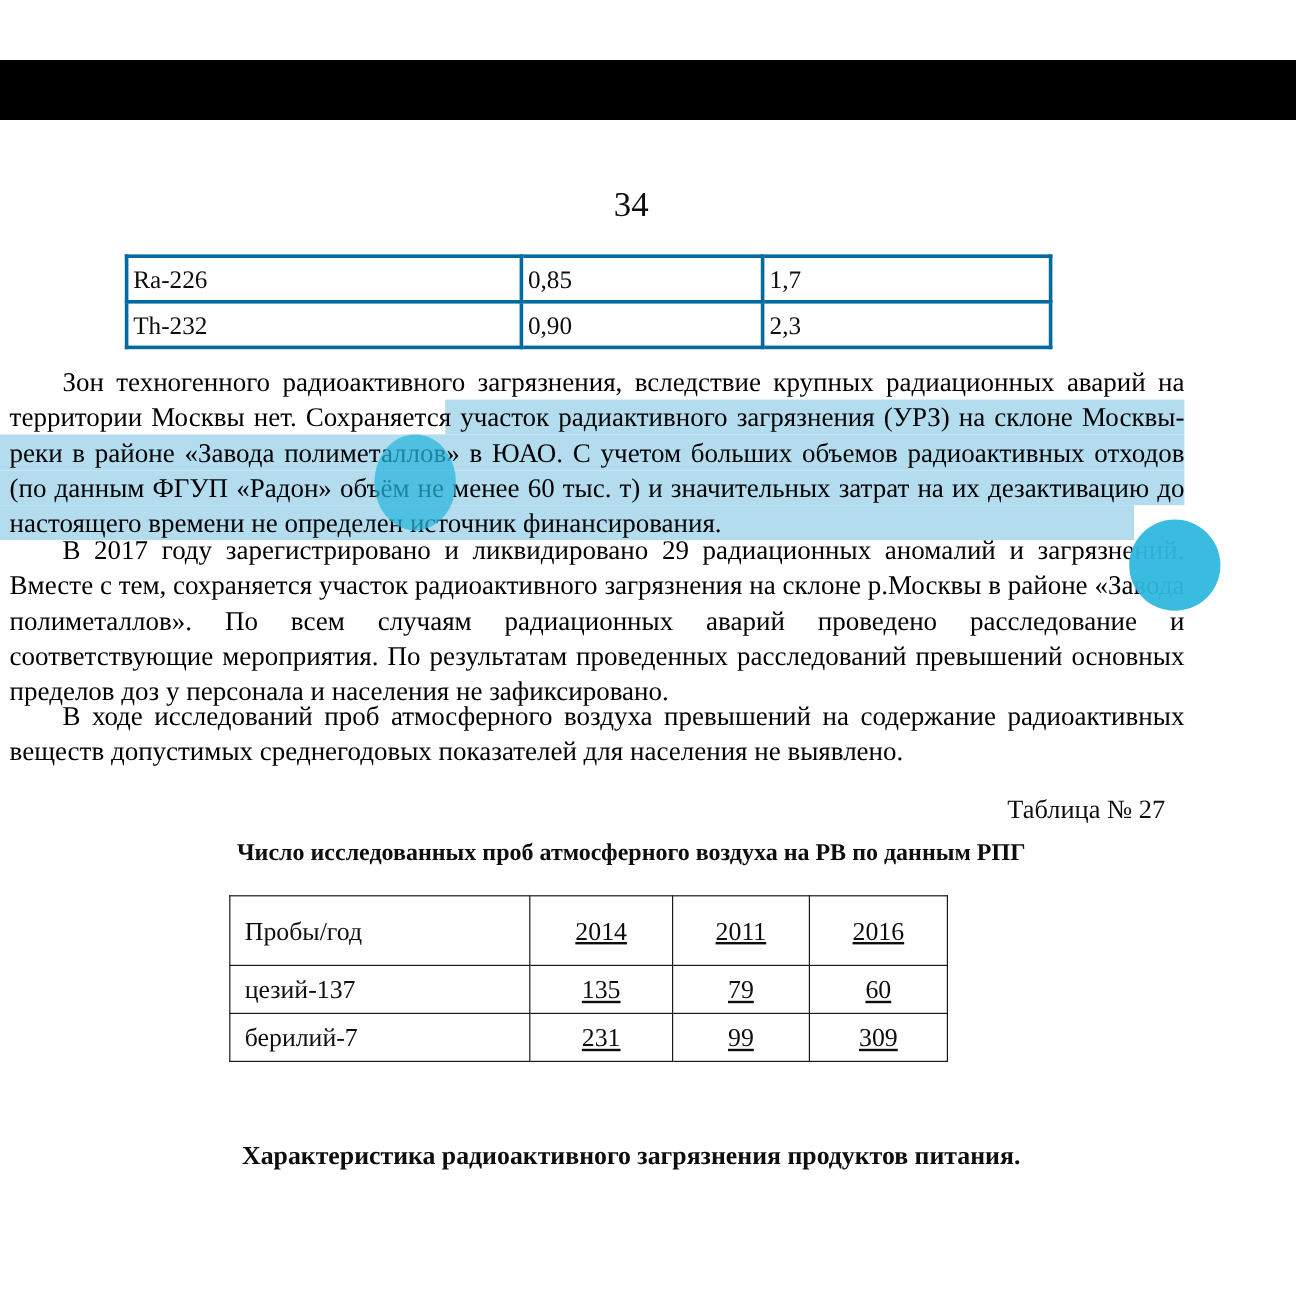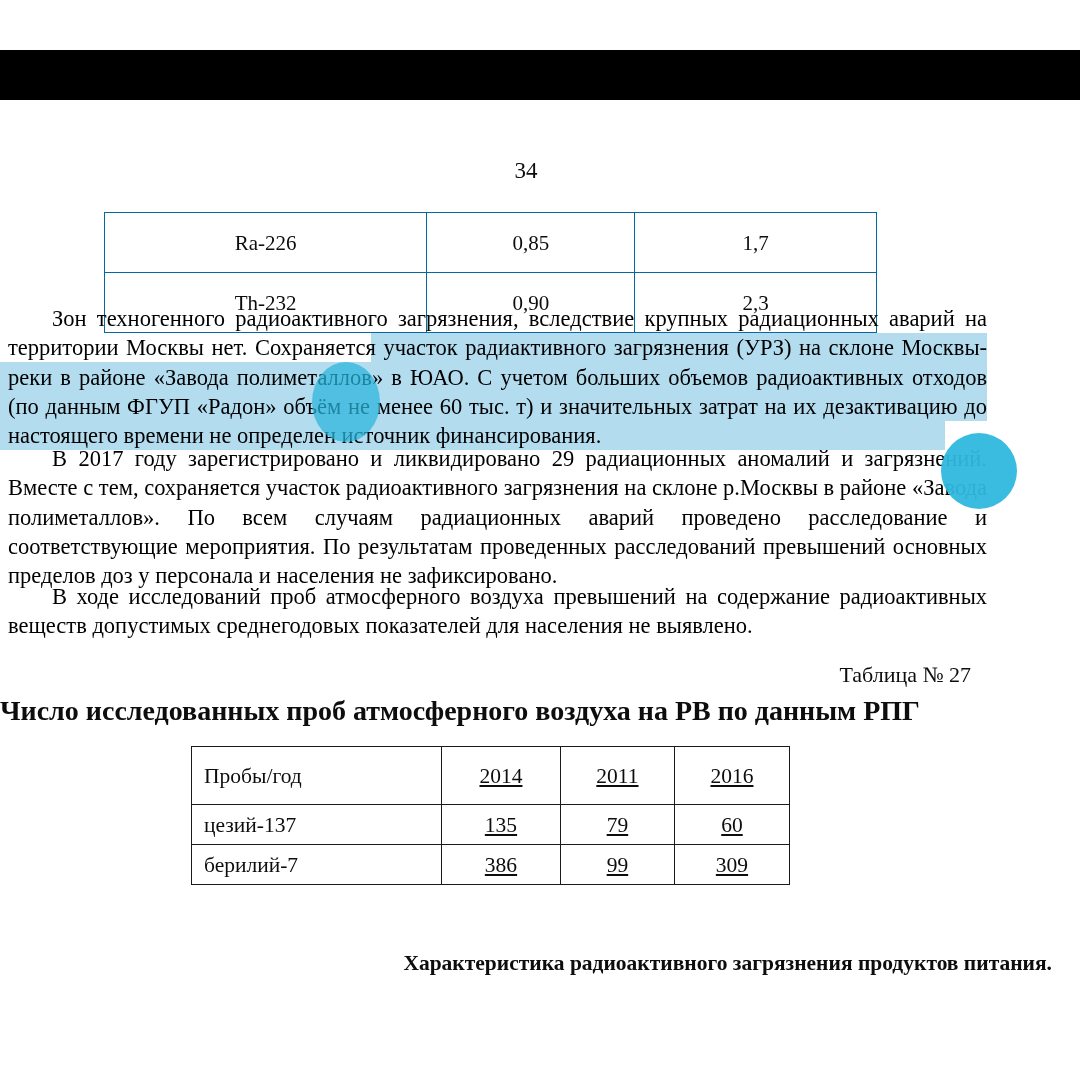--- a/index.html
+++ b/index.html
@@ -45,38 +45,37 @@
     height: 980px;
     background: #ffffff;
   }
 
   
   .page-number {
     position: absolute;
     left: 0; top: 58px;
     width: 1052px;
     text-align: center;
-    font-size: 23px;
+    font-size: 29px;
     line-height: 26px;
   }
 
   
   .table-one {
     position: absolute;
     left: 104px; top: 112px;
     width: 773px;
     border-collapse: collapse;
     font-size: 21px;
   }
   .table-one td {
-    border: 1px solid #0369a1;
+    border: 3px solid #0369a1;
     height: 27px;
-    text-align: center;
     vertical-align: middle;
-    padding: 16px;
+    padding: 4px;
     line-height: 24px;
   }
   .t1-c1 { width: 334px; }
   .t1-c2 { width: 199px; }
   .t1-c3 { width: 240px; }
 
   
   .para {
     position: absolute;
     font-size: 22.5px;
@@ -115,21 +114,22 @@
   .table-number {
     position: absolute;
     right: 104px; top: 562px;
     font-size: 22px;
     line-height: 26px;
   }
   .table-title {
     position: absolute;
     left: 0; top: 598px;
     width: 1052px;
-    font-size: 28px;
+    text-align: center;
+    font-size: 20px;
     font-weight: bold;
     line-height: 26px;
   }
 
   
   .table-two {
     position: absolute;
     left: 191px; top: 646px;
     width: 599px;
     border-collapse: collapse;
@@ -153,21 +153,21 @@
   .t2-c1 { width: 243px; }
   .t2-c2 { width: 121px; }
   .t2-c3 { width: 116px; }
   .t2-c4 { width: 117px; }
 
   
   .section-heading {
     position: absolute;
     left: 0; top: 850px;
     width: 1052px;
-    text-align: right;
+    text-align: center;
     font-size: 21.5px;
     font-weight: bold;
     line-height: 26px;
   }
   .para-4 {
     left: 8px; top: 895px; width: 979px;
   }
 </style>
 </head>
 <body>
@@ -228,21 +228,21 @@
           <td class="t2-c4 num">2016</td>
         </tr>
         <tr>
           <td class="t2-c1">цезий-137</td>
           <td class="t2-c2 num">135</td>
           <td class="t2-c3 num">79</td>
           <td class="t2-c4 num">60</td>
         </tr>
         <tr>
           <td class="t2-c1">берилий-7</td>
-          <td class="t2-c2 num">386</td>
+          <td class="t2-c2 num">231</td>
           <td class="t2-c3 num">99</td>
           <td class="t2-c4 num">309</td>
         </tr>
       </tbody>
     </table>
 
     <div class="section-heading">Характеристика радиоактивного загрязнения продуктов питания.</div>
 
 
   </div>

